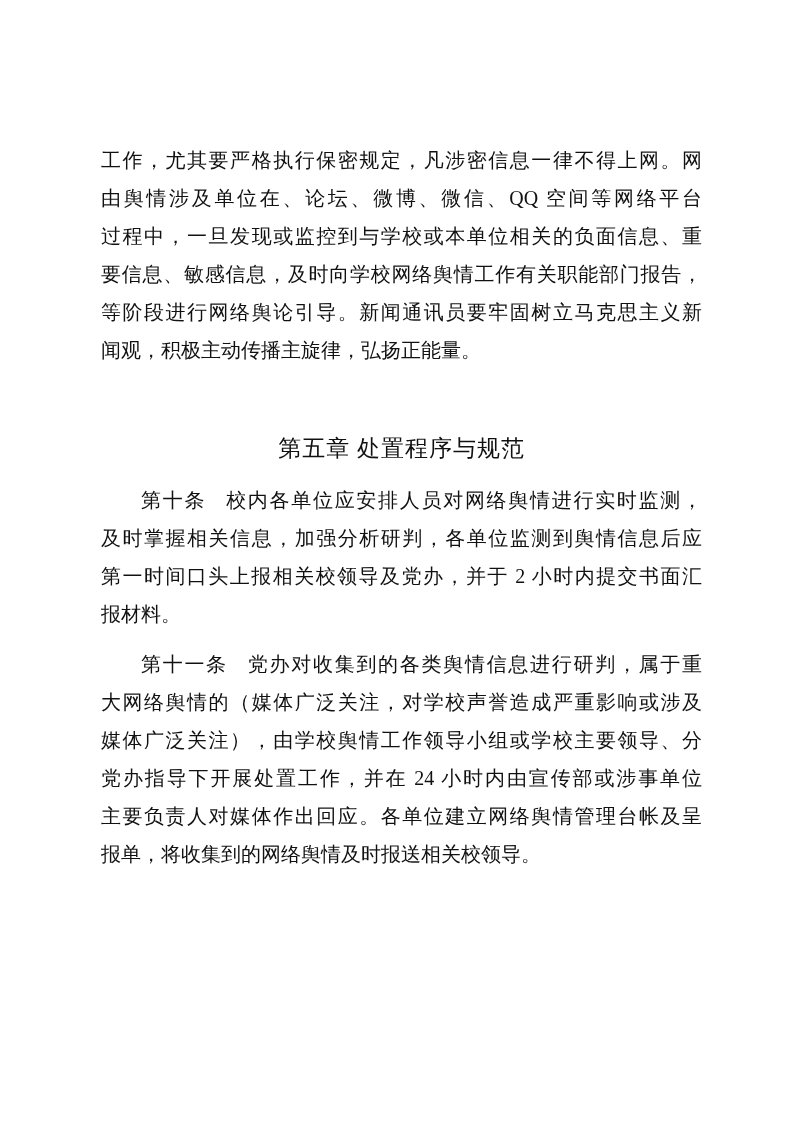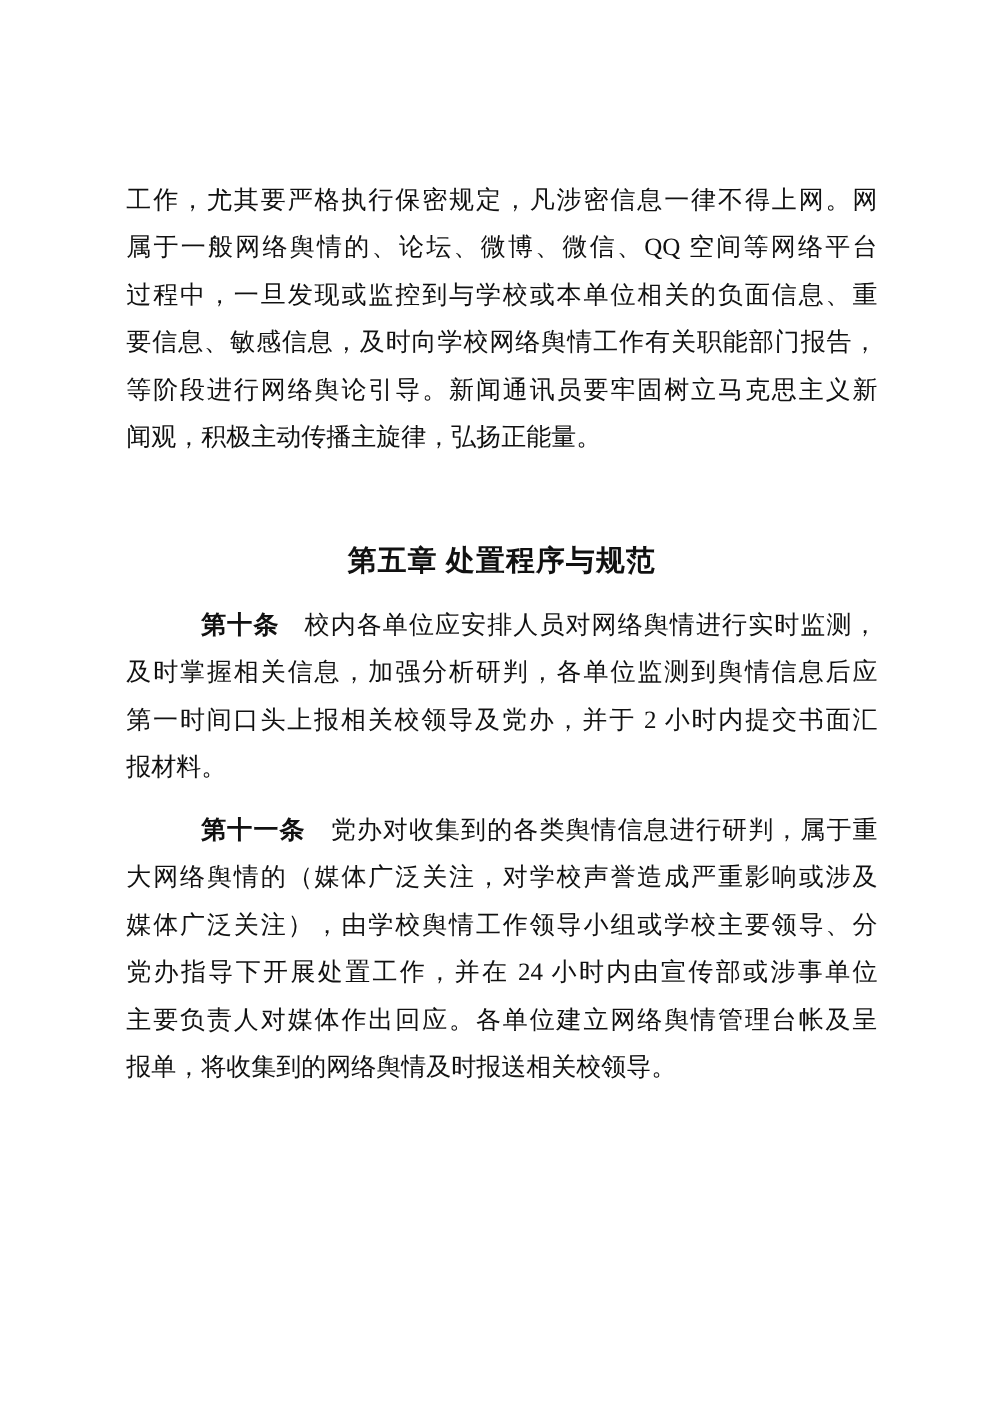--- a/index.html
+++ b/index.html
@@ -31,32 +31,31 @@
     text-justify: inter-character;
     white-space: nowrap;
   }
   .line.last {
     text-align-last: left;
   }
   .line.indent {
     text-indent: 40px;
   }
   .bold-label {
-    font-weight: 700;
+    font-weight: 400;
     margin-right: 20px;
-    margin-left: 20px;
   }
   .chapter-heading {
     position: absolute;
     left: 101px;
     width: 601px;
     top: 434px;
     font-size: 23px;
     line-height: 30px;
-    font-weight: 700;
+    font-weight: 400;
     text-align: center;
     letter-spacing: 1px;
   }
   .para1 { top: 141px; }
   .para2 { top: 481px; }
   .para3 { top: 645px; }
   .page-number {
     position: absolute;
     top: 1036px;
     right: 92px;
@@ -65,21 +64,21 @@
     color: #111111;
   }
 </style>
 </head>
 <body>
 
 <div class="page">
 
   <div class="textblock para1">
     <div class="line">工作，尤其要严格执行保密规定，凡涉密信息一律不得上网。网</div>
-    <div class="line">属于一般网络舆情的、论坛、微博、微信、QQ 空间等网络平台</div>
+    <div class="line">由舆情涉及单位在、论坛、微博、微信、QQ 空间等网络平台</div>
     <div class="line">过程中，一旦发现或监控到与学校或本单位相关的负面信息、重</div>
     <div class="line">要信息、敏感信息，及时向学校网络舆情工作有关职能部门报告，</div>
     <div class="line">等阶段进行网络舆论引导。新闻通讯员要牢固树立马克思主义新</div>
     <div class="line last">闻观，积极主动传播主旋律，弘扬正能量。</div>
   </div>
 
   <div class="chapter-heading">第五章 处置程序与规范</div>
 
   <div class="textblock para2">
     <div class="line indent"><span class="bold-label">第十条</span><span>校内各单位应安排人员对网络舆情进行实时监测，</span></div>

